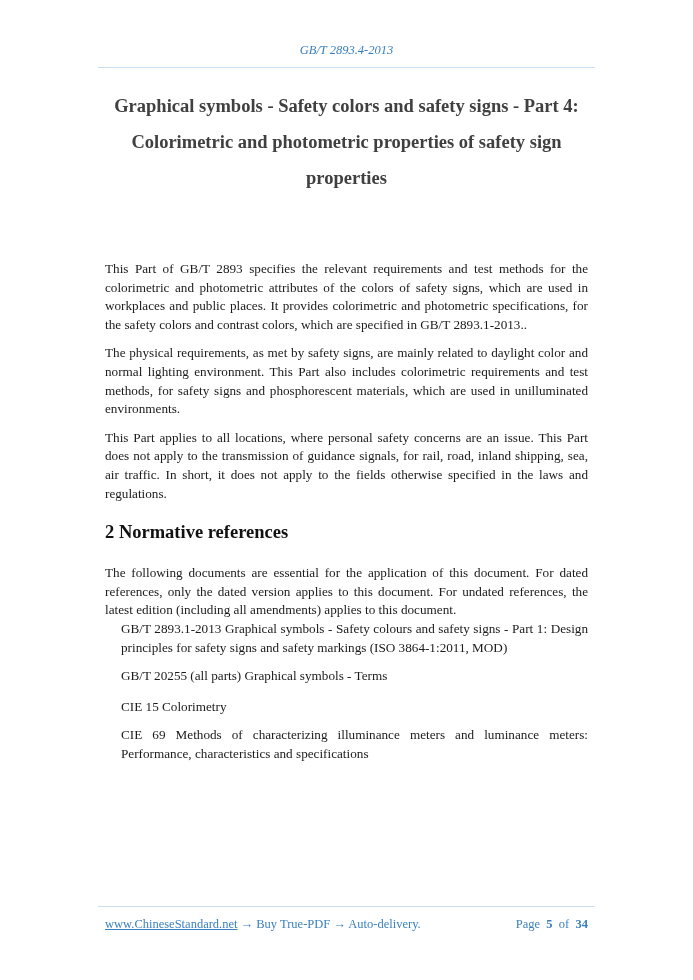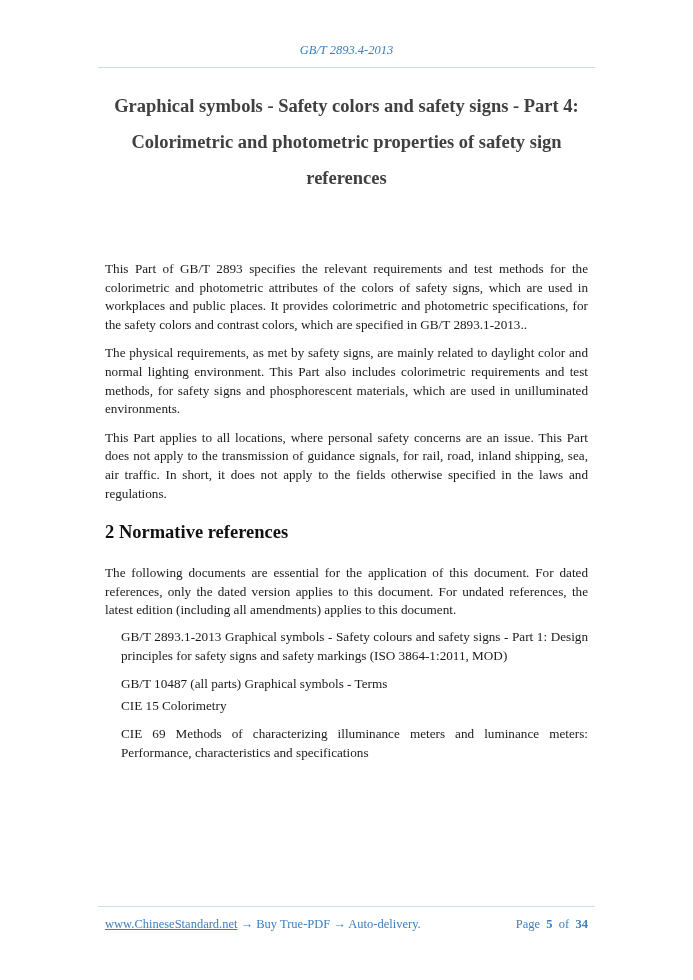--- a/index.html
+++ b/index.html
@@ -24,36 +24,36 @@
 </style>
 </head>
 <body>
 
 <div class="page-header">GB/T 2893.4-2013</div>
 <div class="header-rule"></div>
 
 <h1 class="doc-title">
   <span>Graphical symbols - Safety colors and safety signs - Part 4:</span><br>
   <span>Colorimetric and photometric properties of safety sign</span><br>
-  <span>references</span>
+  <span>properties</span>
 </h1>
 
 <div class="content">
   <section>
     <p class="body" style="margin-top:28px">This Part of GB/T 2893 specifies the relevant requirements and test methods for the colorimetric and photometric attributes of the colors of safety signs, which are used in workplaces and public places. It provides colorimetric and photometric specifications, for the safety colors and contrast colors, which are specified in GB/T 2893.1-2013..</p>
     <p class="body" style="margin-top:10px">The physical requirements, as met by safety signs, are mainly related to daylight color and normal lighting environment. This Part also includes colorimetric requirements and test methods, for safety signs and phosphorescent materials, which are used in unilluminated environments.</p>
     <p class="body" style="margin-top:10px">This Part applies to all locations, where personal safety concerns are an issue. This Part does not apply to the transmission of guidance signals, for rail, road, inland shipping, sea, air traffic. In short, it does not apply to the fields otherwise specified in the laws and regulations.</p>
   </section>
 
   <section>
     <h2 class="section-heading" style="margin-top:17px">2 Normative references</h2>
     <p class="body" style="margin-top:20px">The following documents are essential for the application of this document. For dated references, only the dated version applies to this document. For undated references, the latest edition (including all amendments) applies to this document.</p>
-    <p class="ref-item" style="margin-top:8px">GB/T 2893.1-2013 Graphical symbols - Safety colours and safety signs - Part 1: Design principles for safety signs and safety markings (ISO 3864-1:2011, MOD)</p>
-    <p class="ref-item" style="margin-top:10px">GB/T 10487 (all parts) Graphical symbols - Terms</p>
-    <p class="ref-item" style="margin-top:3px">CIE 15 Colorimetry</p>
+    <p class="ref-item" style="margin-top:0">GB/T 2893.1-2013 Graphical symbols - Safety colours and safety signs - Part 1: Design principles for safety signs and safety markings (ISO 3864-1:2011, MOD)</p>
+    <p class="ref-item" style="margin-top:10px">GB/T 20255 (all parts) Graphical symbols - Terms</p>
+    <p class="ref-item" style="margin-top:12px">CIE 15 Colorimetry</p>
     <p class="ref-item" style="margin-top:10px">CIE 69 Methods of characterizing illuminance meters and luminance meters: Performance, characteristics and specifications</p>
   </section>
 </div>
 
 <div class="footer-rule"></div>
 <div class="footer">
   <a href="#">www.ChineseStandard.net</a>
   <span>→</span>
   <span>Buy True-PDF</span>
   <span>→</span>

